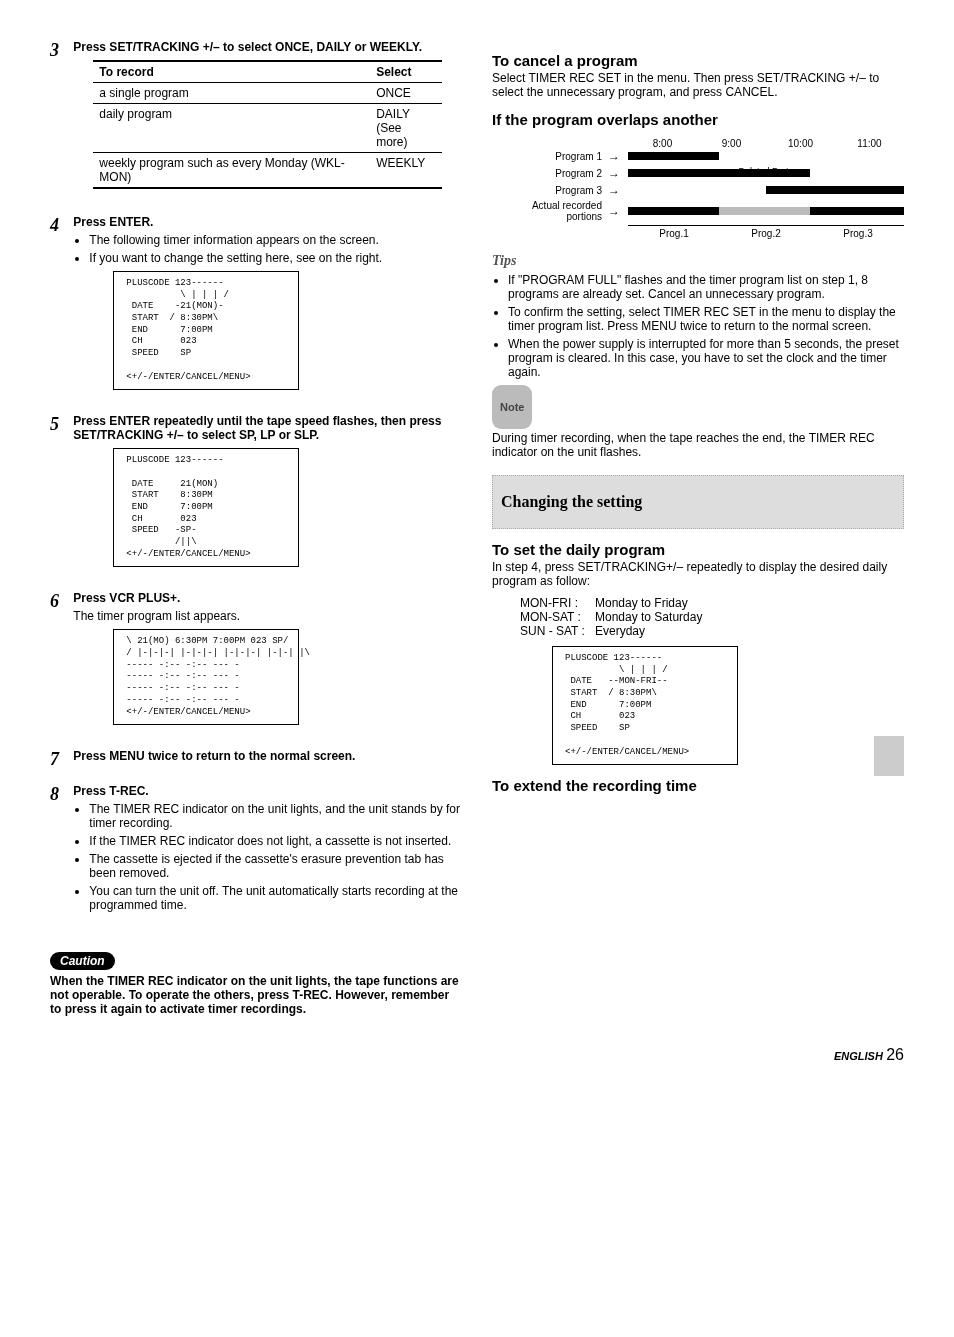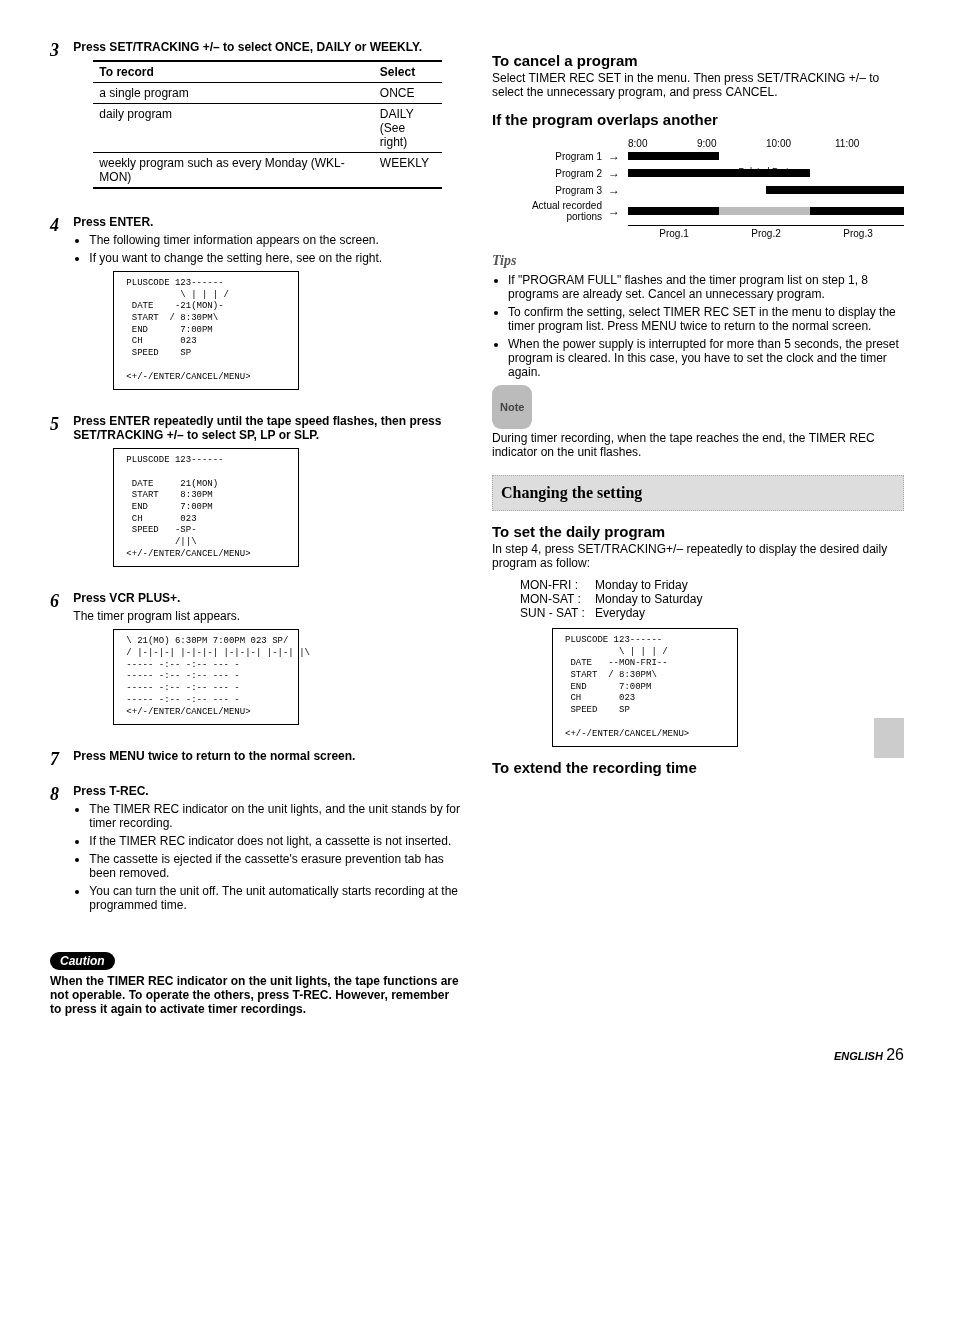--- a/index.html
+++ b/index.html
@@ -116,21 +116,21 @@
   }
   .caution-text {
     font-weight: bold;
     margin-top: 4px;
   }
   .changing-box {
     background: #ddd;
     font-family: Georgia, serif;
     font-weight: bold;
     font-size: 16px;
-    padding: 8px 8px;
+    padding: 17px 8px;
     margin: 16px 0 10px 0;
     border: 1px dotted #aaa;
   }
   .daily-list {
     margin: 4px 0 8px 28px;
   }
   .daily-list div span:first-child {
     display: inline-block;
     width: 75px;
   }
@@ -166,21 +166,21 @@
   .bar.light {
     background: #bbb;
   }
   .axis {
     display: flex;
     margin-left: 116px;
     font-size: 10px;
   }
   .axis span {
     flex: 1;
-    text-align: left;
+    text-align: center;
   }
   .prog-axis {
     display: flex;
     margin-left: 116px;
     font-size: 10px;
     border-top: 1px solid #000;
     padding-top: 2px;
   }
   .prog-axis span {
     flex: 1;
@@ -230,21 +230,21 @@
             <th>To record</th>
             <th>Select</th>
           </tr>
           <tr>
             <td>a single program</td>
             <td>ONCE</td>
           </tr>
           <tr>
             <td>daily program</td>
             <td style="white-space:pre-line">DAILY
-(See right)</td>
+(See more)</td>
           </tr>
           <tr>
             <td>weekly program such as every Monday (WKL-MON)</td>
             <td>WEEKLY</td>
           </tr>
         </tbody>
           </table>
       </div>
     </div>
 

